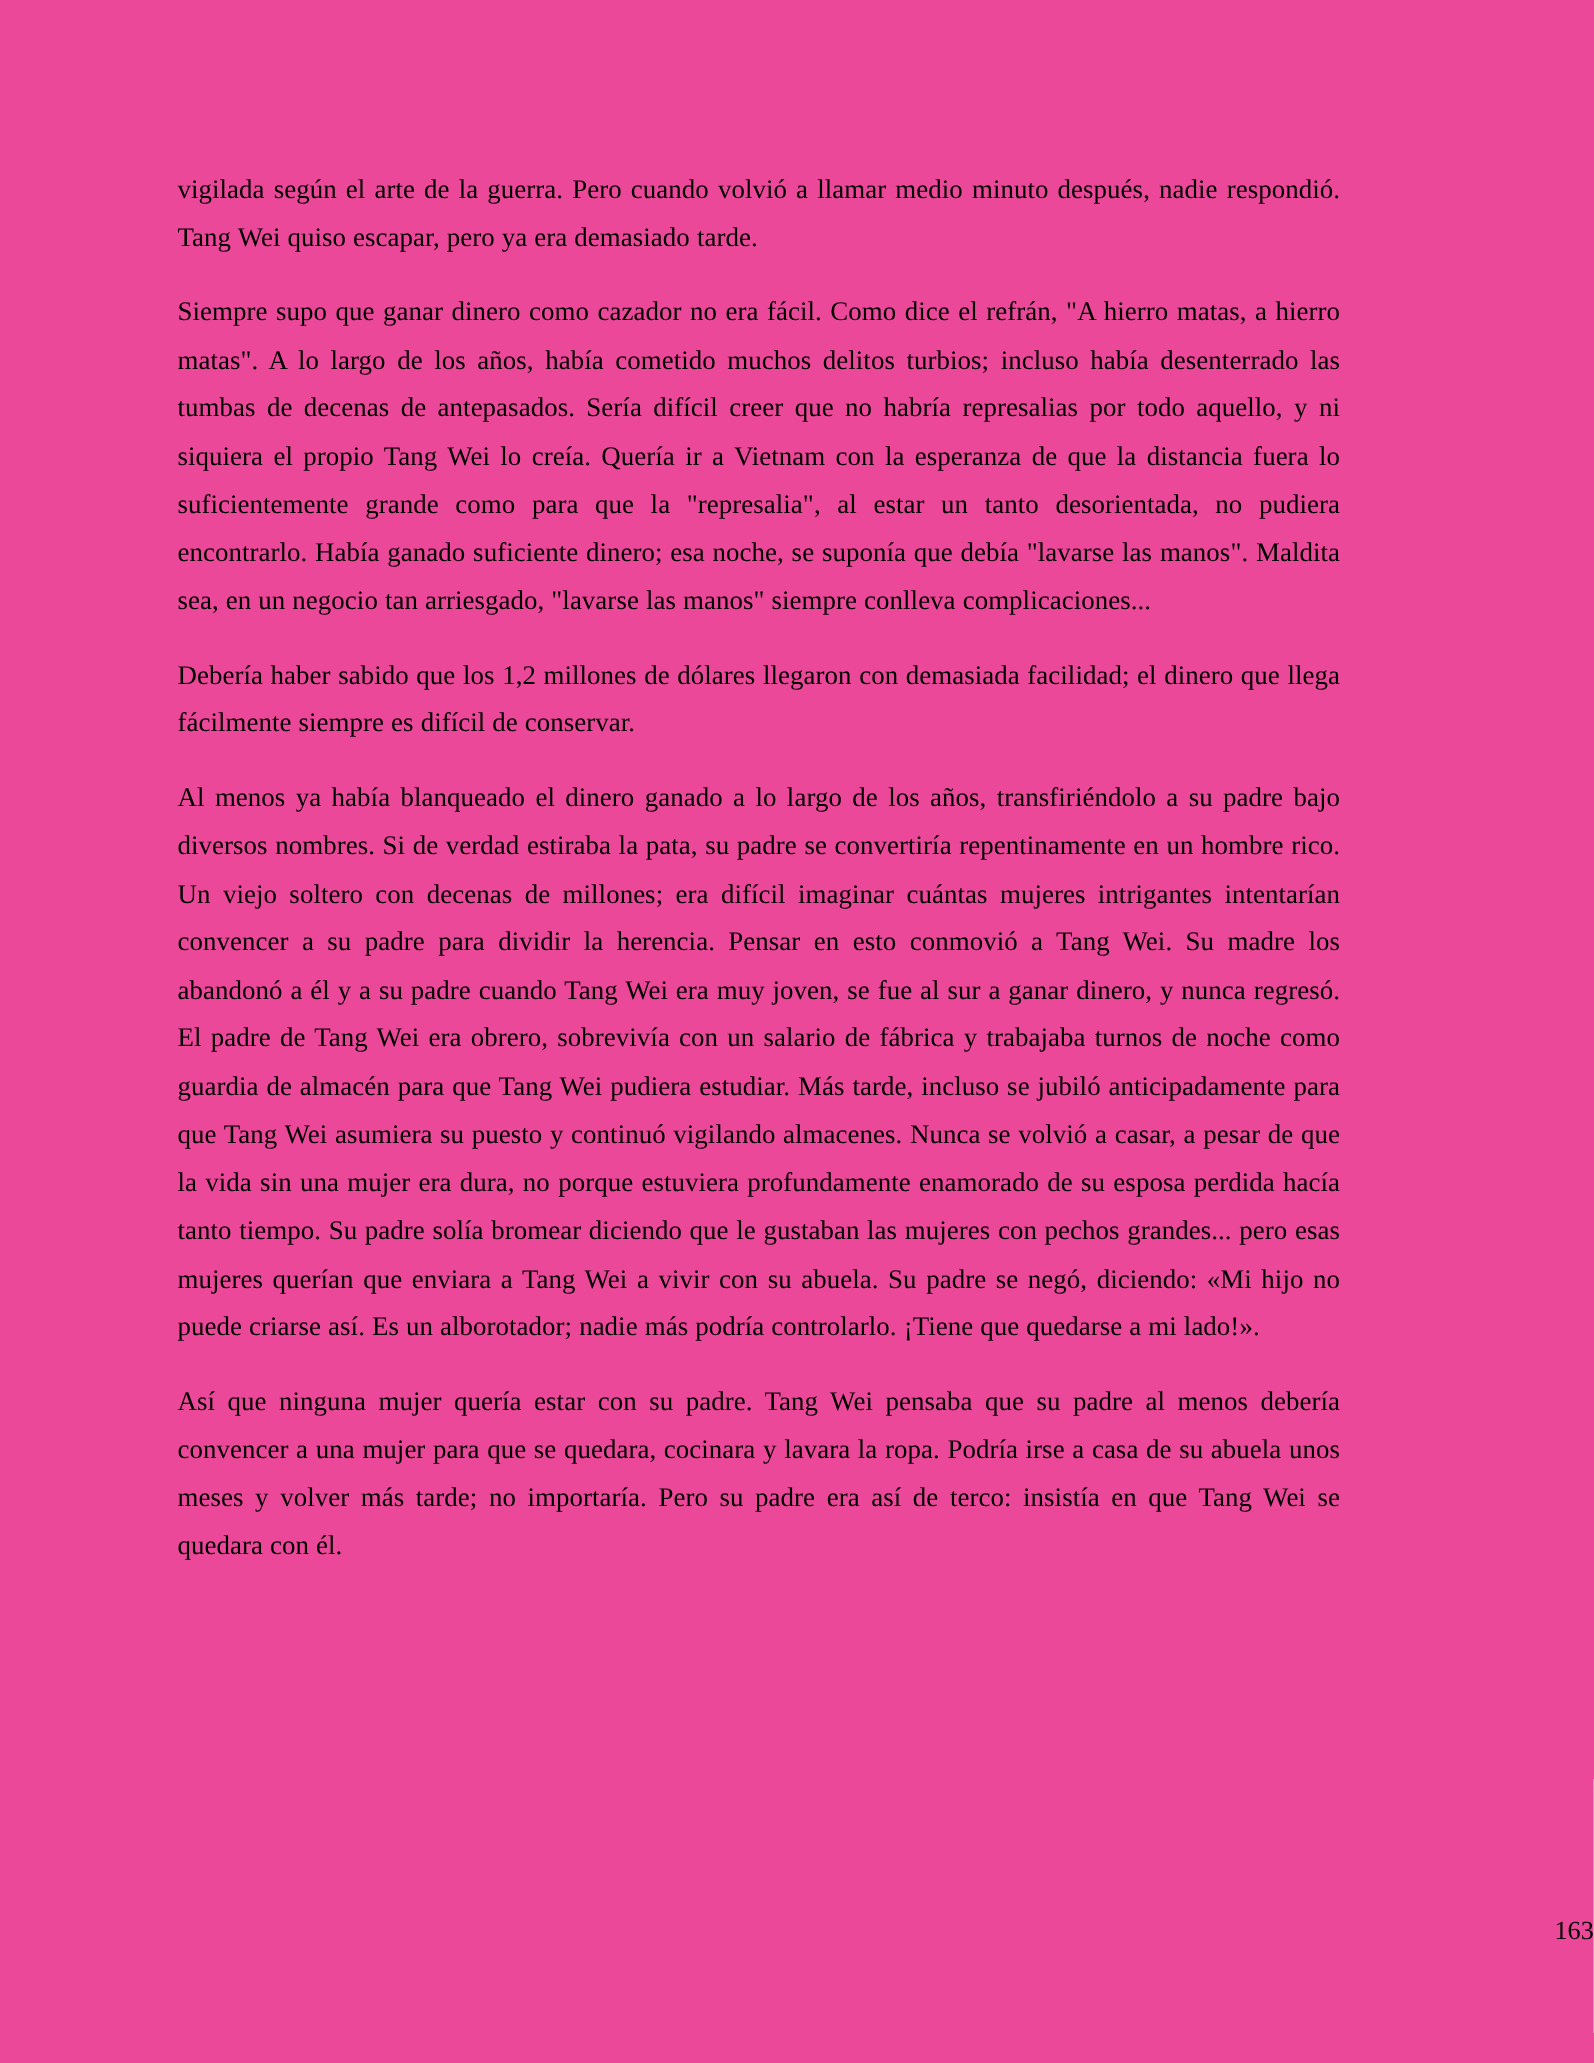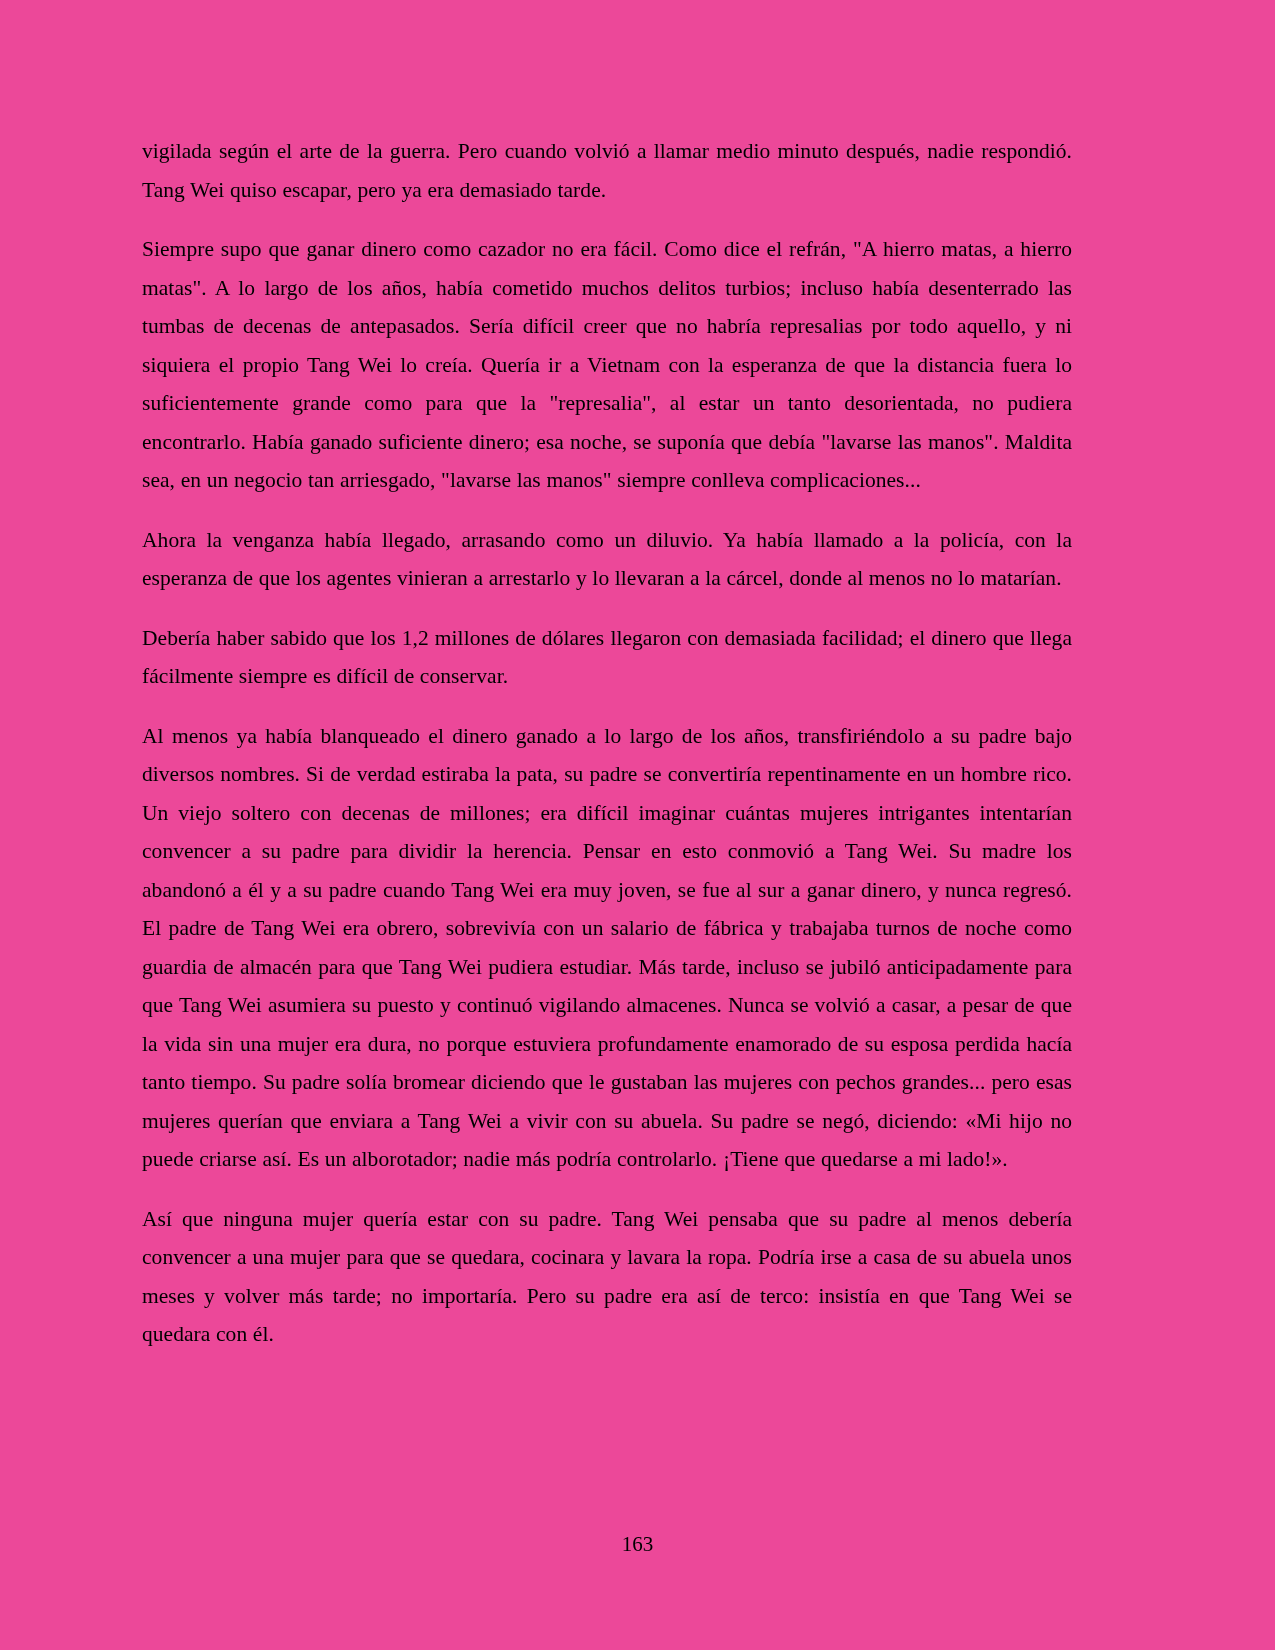--- a/index.html
+++ b/index.html
@@ -35,35 +35,34 @@
     -webkit-font-smoothing: none;
   }
   .para:last-child {
     margin-bottom: 0;
   }
   .page-number {
     position: absolute;
     left: 0;
     right: 0;
     top: 1532px;
-    text-align: center;
+    text-align: right;
     font-family: "Liberation Serif", "DejaVu Serif", serif;
     font-size: 21px;
     color: #000000;
   }
 </style>
 </head>
 <body>
 
 <div class="page">
 
   <div class="text-column">
     <p class="para">vigilada según el arte de la guerra. Pero cuando volvió a llamar medio minuto después, nadie respondió. Tang Wei quiso escapar, pero ya era demasiado tarde.</p>
     <p class="para">Siempre supo que ganar dinero como cazador no era fácil. Como dice el refrán, "A hierro matas, a hierro matas". A lo largo de los años, había cometido muchos delitos turbios; incluso había desenterrado las tumbas de decenas de antepasados. Sería difícil creer que no habría represalias por todo aquello, y ni siquiera el propio Tang Wei lo creía. Quería ir a Vietnam con la esperanza de que la distancia fuera lo suficientemente grande como para que la "represalia", al estar un tanto desorientada, no pudiera encontrarlo. Había ganado suficiente dinero; esa noche, se suponía que debía "lavarse las manos". Maldita sea, en un negocio tan arriesgado, "lavarse las manos" siempre conlleva complicaciones...</p>
-    <p class="para">Ahora la venganza había llegado, arrasando como un diluvio. Ya había llamado a la policía, con la esperanza de que los agentes vinieran a arrestarlo y lo llevaran a la cárcel, donde al menos no lo matarían.</p>
     <p class="para">Debería haber sabido que los 1,2 millones de dólares llegaron con demasiada facilidad; el dinero que llega fácilmente siempre es difícil de conservar.</p>
     <p class="para">Al menos ya había blanqueado el dinero ganado a lo largo de los años, transfiriéndolo a su padre bajo diversos nombres. Si de verdad estiraba la pata, su padre se convertiría repentinamente en un hombre rico. Un viejo soltero con decenas de millones; era difícil imaginar cuántas mujeres intrigantes intentarían convencer a su padre para dividir la herencia. Pensar en esto conmovió a Tang Wei. Su madre los abandonó a él y a su padre cuando Tang Wei era muy joven, se fue al sur a ganar dinero, y nunca regresó. El padre de Tang Wei era obrero, sobrevivía con un salario de fábrica y trabajaba turnos de noche como guardia de almacén para que Tang Wei pudiera estudiar. Más tarde, incluso se jubiló anticipadamente para que Tang Wei asumiera su puesto y continuó vigilando almacenes. Nunca se volvió a casar, a pesar de que la vida sin una mujer era dura, no porque estuviera profundamente enamorado de su esposa perdida hacía tanto tiempo. Su padre solía bromear diciendo que le gustaban las mujeres con pechos grandes... pero esas mujeres querían que enviara a Tang Wei a vivir con su abuela. Su padre se negó, diciendo: «Mi hijo no puede criarse así. Es un alborotador; nadie más podría controlarlo. ¡Tiene que quedarse a mi lado!».</p>
     <p class="para">Así que ninguna mujer quería estar con su padre. Tang Wei pensaba que su padre al menos debería convencer a una mujer para que se quedara, cocinara y lavara la ropa. Podría irse a casa de su abuela unos meses y volver más tarde; no importaría. Pero su padre era así de terco: insistía en que Tang Wei se quedara con él.</p>
   </div>
 
   <div class="page-number">163</div>
 
 </div>
 
 </body></html>

